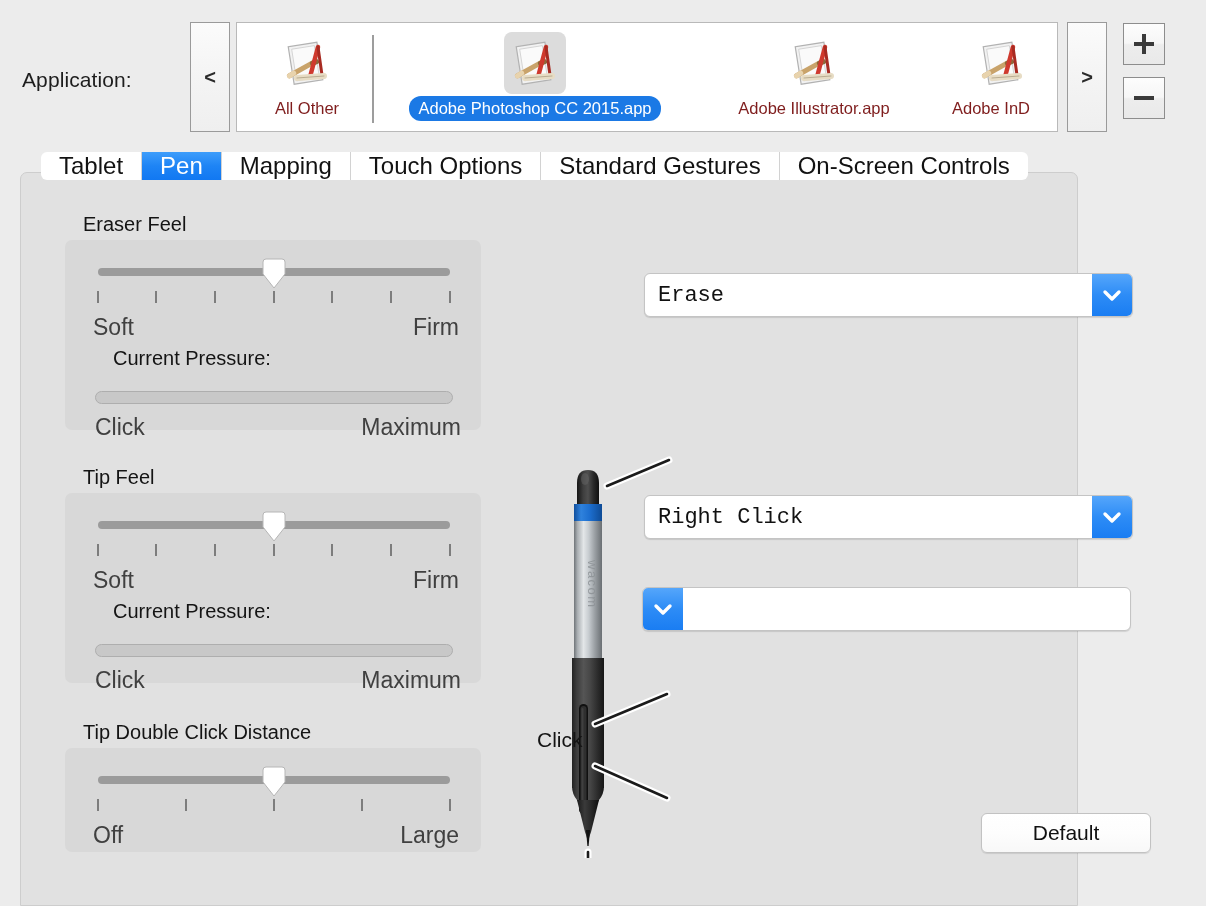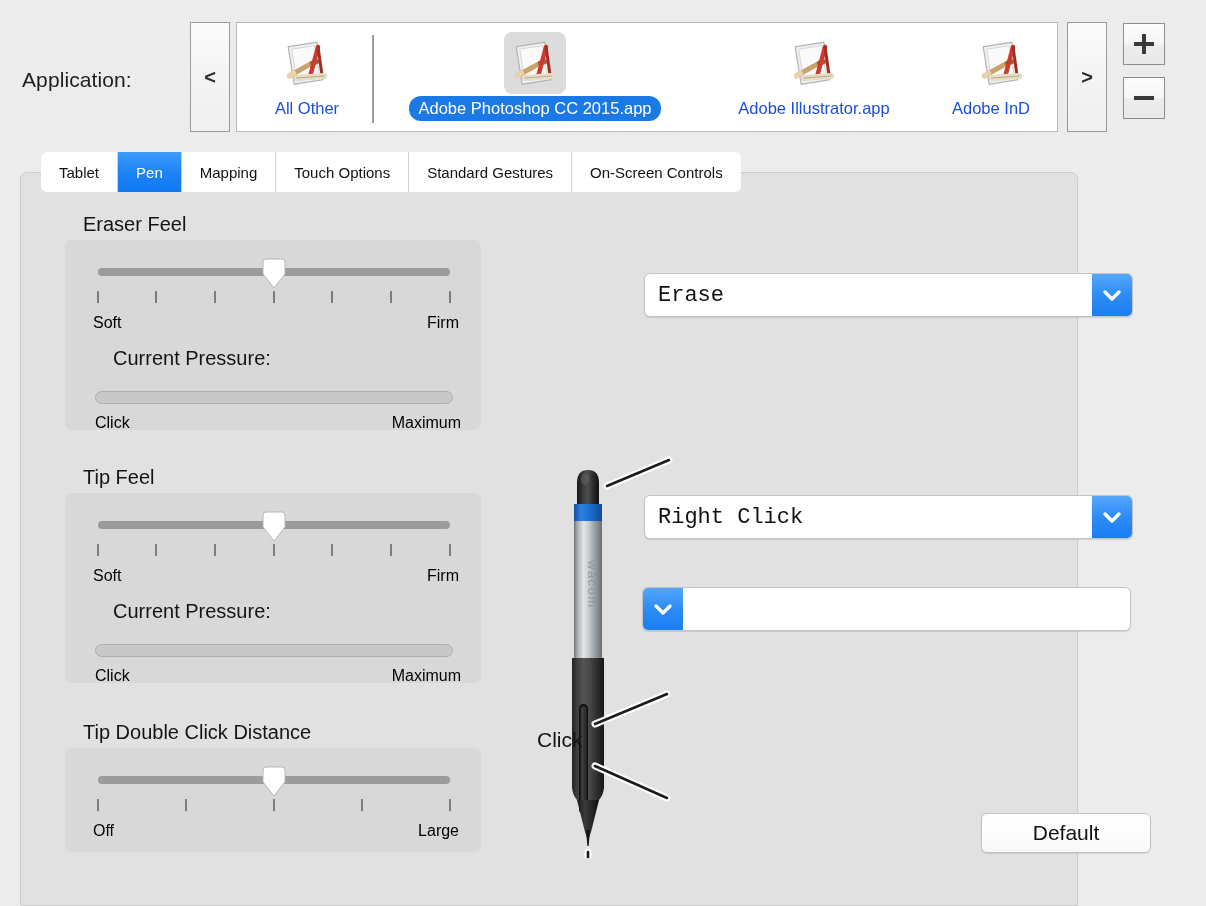--- a/index.html
+++ b/index.html
@@ -74,21 +74,21 @@
   .app-icon-wrap {
     width: 62px; height: 62px;
     display: flex; align-items: center; justify-content: center;
     border-radius: 8px;
   }
   .app-entry.selected .app-icon-wrap { background: #dcdcdc; }
 
   .app-name {
     margin-top: 2px;
     font-size: 16.5px;
-    color: #1d4ed8;
+    color: #7f1d1d;
     white-space: nowrap;
     padding: 2px 9px;
     border-radius: 12px;
     line-height: 21px;
   }
   .app-entry.selected .app-name {
     background: #1b79e5;
     color: #ffffff;
   }
 
@@ -119,28 +119,28 @@
 
   
   #tab-bar {
     position: absolute;
     left: 41px; top: 152px;
     height: 40px;
     display: flex;
     z-index: 5;
   }
   .tab {
-    height: 40px;
+    height: 28px;
     background: #ffffff;
     border-right: 1px solid #d2d2d2;
     display: flex;
     align-items: center;
     justify-content: center;
     padding: 8px 18px;
-    font-size: 15px;
+    font-size: 24px;
     color: #121212;
     cursor: default;
     white-space: nowrap;
   }
   .tab:first-child { border-top-left-radius: 6px; border-bottom-left-radius: 6px; }
   .tab:last-child { border-right: none; border-top-right-radius: 6px; border-bottom-right-radius: 6px; }
   .tab.active {
     background: linear-gradient(to bottom, #3d9dfb 0%, #1e84f5 50%, #1178f2 100%);
     color: #ffffff;
   }
@@ -189,22 +189,22 @@
   .tick {
     position: absolute;
     top: 0;
     width: 2px; height: 12px;
     background: #7d7d7d;
     transform: translateX(-1px);
   }
 
   .endlabel {
     position: absolute;
-    font-size: 16px;
-    color: #000000;
+    font-size: 23px;
+    color: #404040;
     white-space: nowrap;
   }
   .endlabel.right { text-align: right; }
 
   .sub-title {
     position: absolute;
     font-size: 20px;
     color: #141414;
   }
 

